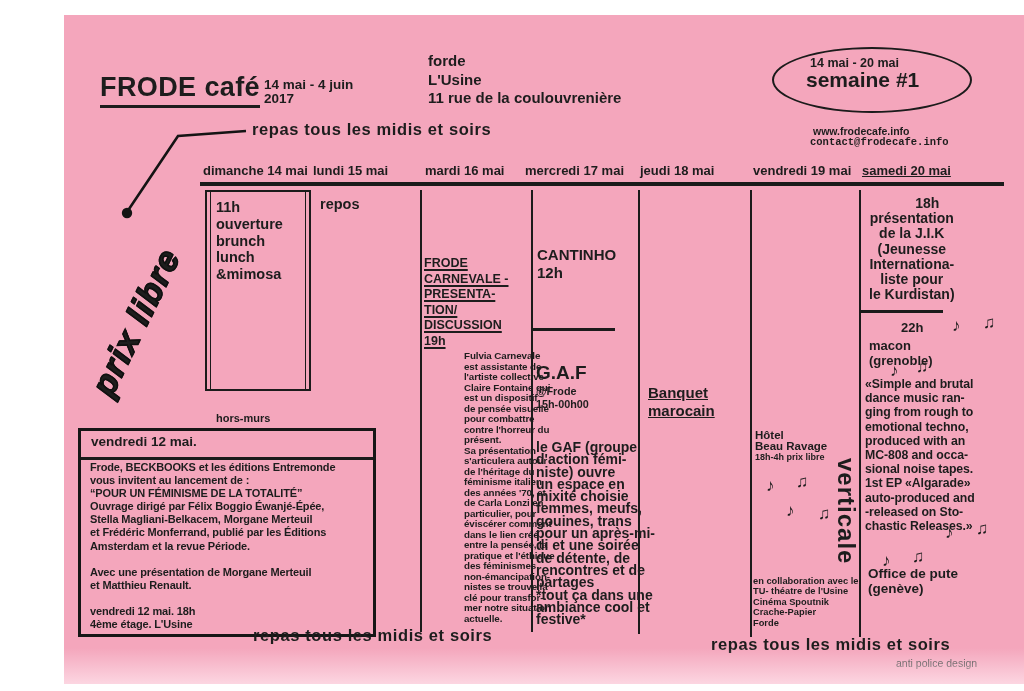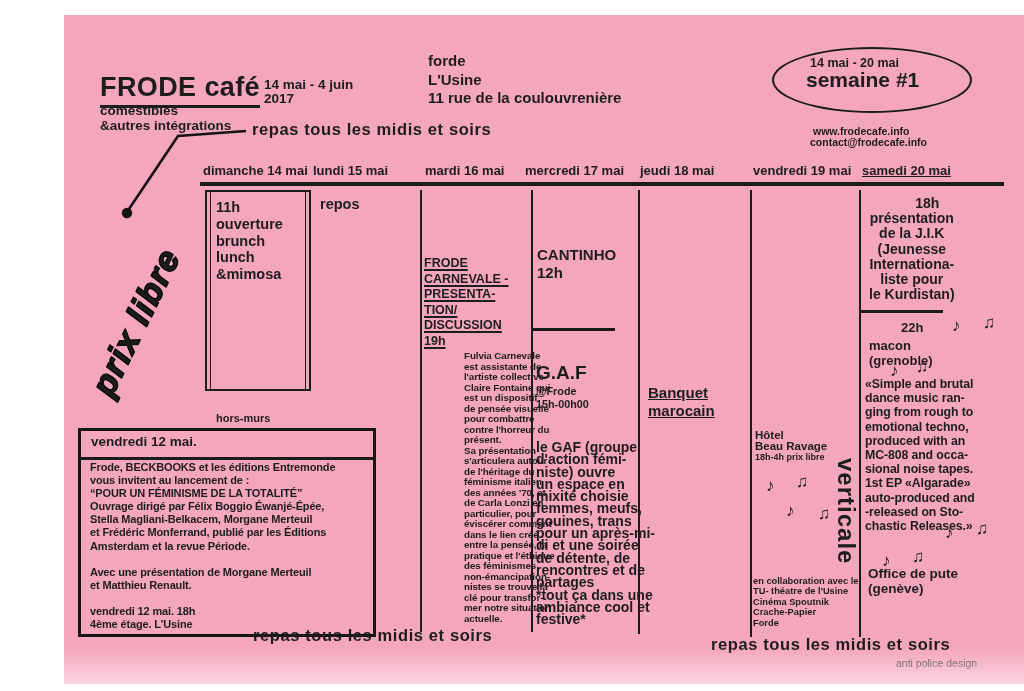--- a/index.html
+++ b/index.html
@@ -32,32 +32,30 @@
   <div class="sheet"></div>
 
   <svg class="abs" style="left:0;top:0;" width="1024" height="691" viewBox="0 0 1024 691">
     <path d="M127,212 L178,136 L246,131" fill="none" stroke="#141414" stroke-width="2.6"></path>
     <circle cx="127" cy="213" r="5.2" fill="#141414"></circle>
   </svg>
 
   <div class="abs title" style="left:100px;top:72px;">FRODE café</div>
   <div class="abs b" style="left:264px;top:77px;font-size:13.5px;">14 mai - 4 juin</div>
   <div class="abs b" style="left:264px;top:91px;font-size:13.5px;">2017</div>
-  <div class="abs b pre" style="left:100px;top:104px;font-size:13.5px;line-height:14.5px;">comestibles
-&amp;autres intégrations</div>
   <div class="abs b" style="left:252px;top:120px;font-size:16.5px;letter-spacing:.6px;">repas tous les midis et soirs</div>
   <div class="abs b pre" style="left:428px;top:52px;font-size:15px;line-height:18.5px;">forde
 L'Usine
 11 rue de la coulouvrenière</div>
 
   <div class="abs oval" style="left:772px;top:47px;width:196px;height:62px;"></div>
   <div class="abs b" style="left:810px;top:56px;font-size:12.5px;">14 mai - 20 mai</div>
   <div class="abs b" style="left:806px;top:68px;font-size:21px;">semaine #1</div>
   <div class="abs b" style="left:813px;top:125px;font-size:10.5px;">www.frodecafe.info</div>
-  <div class="abs b" style="left:810px;top:136px;font-size:10.5px;">contact@frodecafe.info</div>
+  <div class="abs b" style="left:810px;top:136px;font-size:10.5px;font-family:Liberation Mono, monospace;">contact@frodecafe.info</div>
 
   <div class="abs prix" style="left:136px;top:322px;">prix libre</div>
 
   <div class="abs b" style="left:203px;top:163px;font-size:13px;">dimanche 14 mai</div>
   <div class="abs b" style="left:313px;top:163px;font-size:13px;">lundi 15 mai</div>
   <div class="abs b" style="left:425px;top:163px;font-size:13px;">mardi 16 mai</div>
   <div class="abs b" style="left:525px;top:163px;font-size:13px;">mercredi 17 mai</div>
   <div class="abs b" style="left:640px;top:163px;font-size:13px;">jeudi 18 mai</div>
   <div class="abs b" style="left:753px;top:163px;font-size:13px;">vendredi 19 mai</div>
   <div class="abs b" style="left:862px;top:163px;font-size:13px;text-decoration:underline;">samedi 20 mai</div>

